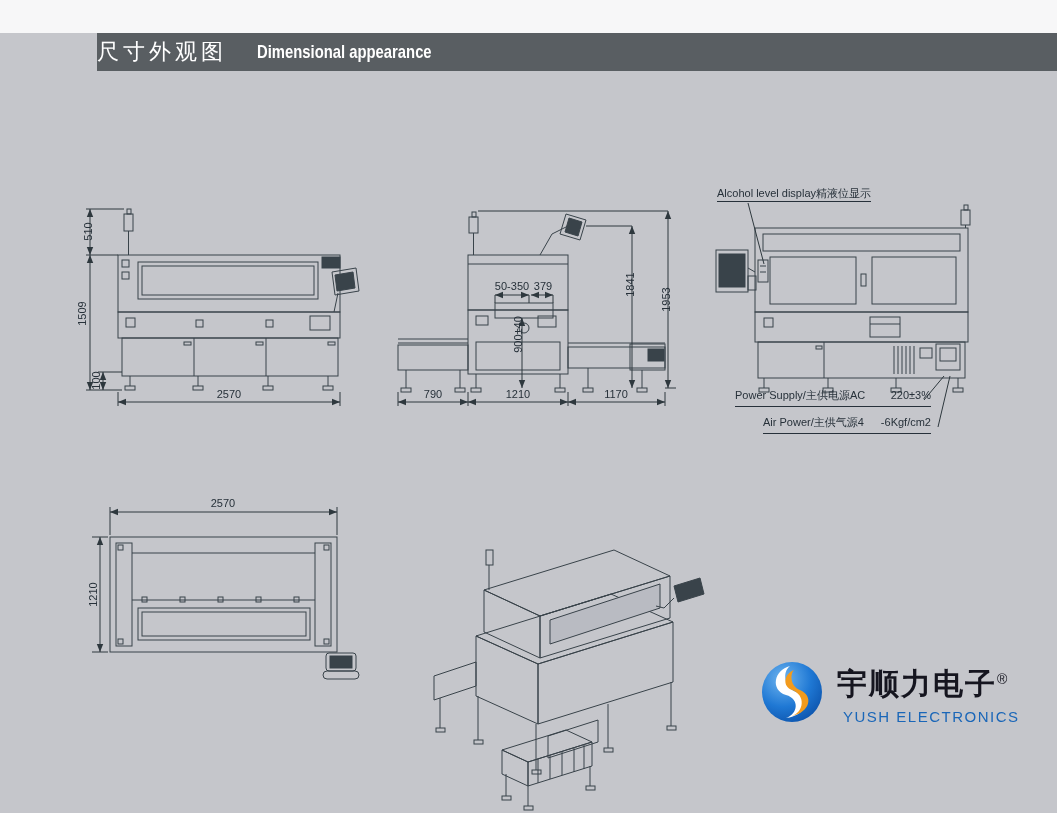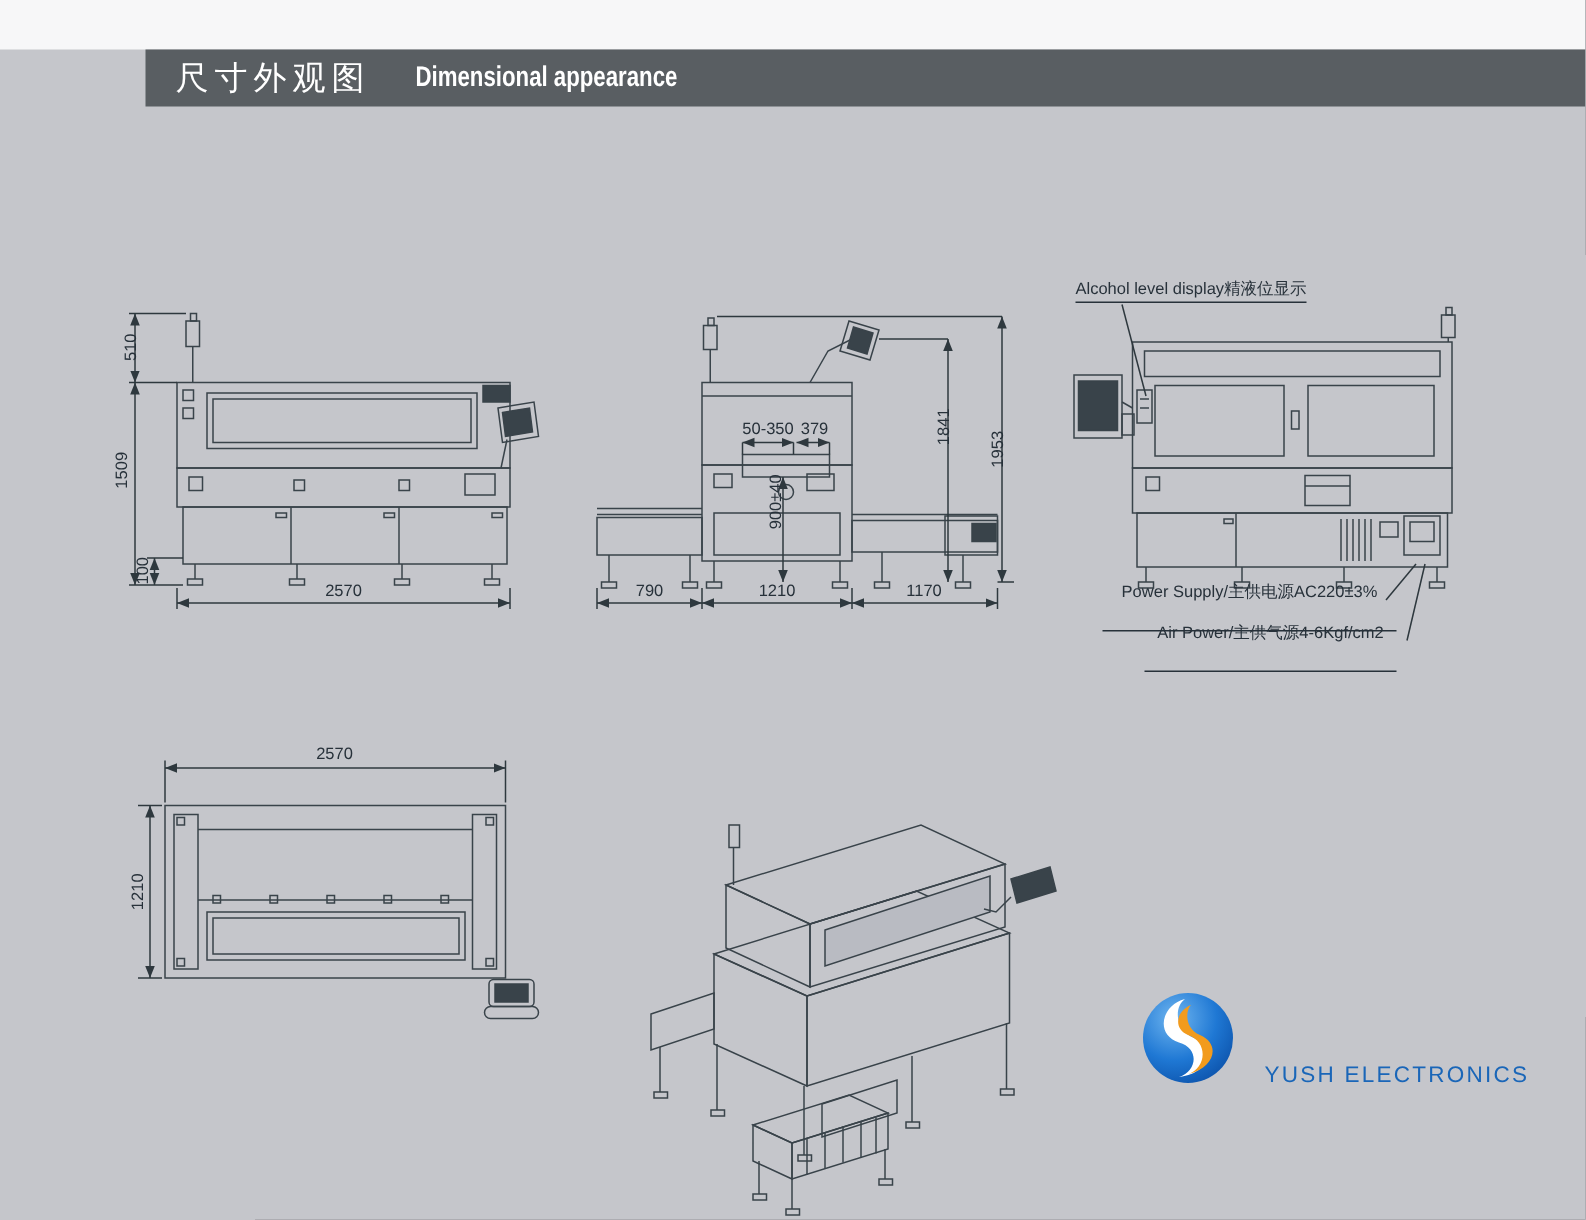--- a/index.html
+++ b/index.html
@@ -2,32 +2,32 @@
 <html><head>
 <meta charset="utf-8">
 <style>
   *{margin:0;padding:0;box-sizing:border-box}
   html,body{background:#9a9aa0}
   .page{position:relative;width:1057px;height:813px;background:#c5c6cb;
         font-family:"Liberation Sans",sans-serif;color:#27313a;overflow:hidden}
   .topstrip{position:absolute;left:0;top:0;width:1057px;height:33px;background:#f7f7f8}
   .header{position:absolute;left:97px;top:33px;width:960px;height:38px;background:#595e62;
           display:flex;align-items:center}
-  .title-cn{color:#ffffff;font-size:22px;letter-spacing:4px;margin-left:20px;white-space:nowrap}
+  .title-cn{color:#ffffff;font-size:22px;letter-spacing:4px;white-space:nowrap}
   .title-en{color:#ffffff;font-size:19px;font-weight:bold;margin-left:30px;white-space:nowrap;
             transform:scaleX(0.78);transform-origin:left center}
   .view{position:absolute}
   svg{display:block;overflow:visible}
   .dim{position:absolute;font-size:11px;line-height:13px;color:#27313a;text-align:center;
        white-space:nowrap;width:40px}
   .vert{transform:rotate(-90deg)}
   .ann{position:absolute;font-size:11px;line-height:13px;color:#27313a;white-space:nowrap;
        border-bottom:1px solid #27313a;padding-bottom:1px}
-  .annrow{position:absolute;display:flex;justify-content:center;font-size:11px;
-          line-height:13px;color:#27313a;border-bottom:1px solid #27313a;padding-bottom:18px}
+  .annrow{position:absolute;display:flex;justify-content:space-between;font-size:11px;
+          line-height:13px;color:#27313a;border-bottom:1px solid #27313a;padding-bottom:4px}
   .logo-cn{position:absolute;left:82px;top:12px;font-size:30px;font-weight:bold;color:#15151f;
            letter-spacing:2px;white-space:nowrap}
   .logo-reg{font-size:14px;vertical-align:10px;font-weight:normal}
   .logo-en{position:absolute;left:88px;top:56px;font-size:15px;font-weight:normal;color:#1a66b8;
            letter-spacing:1.5px;white-space:nowrap}
 </style>
 </head>
 <body>
 
 <div class="page">
@@ -322,16 +322,19 @@
         <radialGradient id="lg" cx="35%" cy="28%" r="85%">
           <stop offset="0" stop-color="#6fb5ef"></stop>
           <stop offset="0.55" stop-color="#1f78d4"></stop>
           <stop offset="1" stop-color="#0a4ea6"></stop>
         </radialGradient>
       </defs>
       <circle cx="32" cy="32" r="30" fill="url(#lg)"></circle>
       <path d="M 30 6 C 14 10 10 30 26 35 C 40 39 38 54 26 58 C 46 56 52 38 36 32 C 24 27 22 12 30 6 Z" fill="#ffffff"></path>
       <path d="M 34 10 C 24 14 22 26 32 30 C 46 35 44 52 32 56 C 50 52 54 36 40 30 C 30 26 30 14 34 10 Z" fill="#f29b1d"></path>
     </svg>
+    <div class="logo-cn">
+      <span>宇顺力电子</span><span class="logo-reg">®</span>
+    </div>
     <div class="logo-en">YUSH ELECTRONICS</div>
   </div>
 
 </div>
 
 </body></html>

